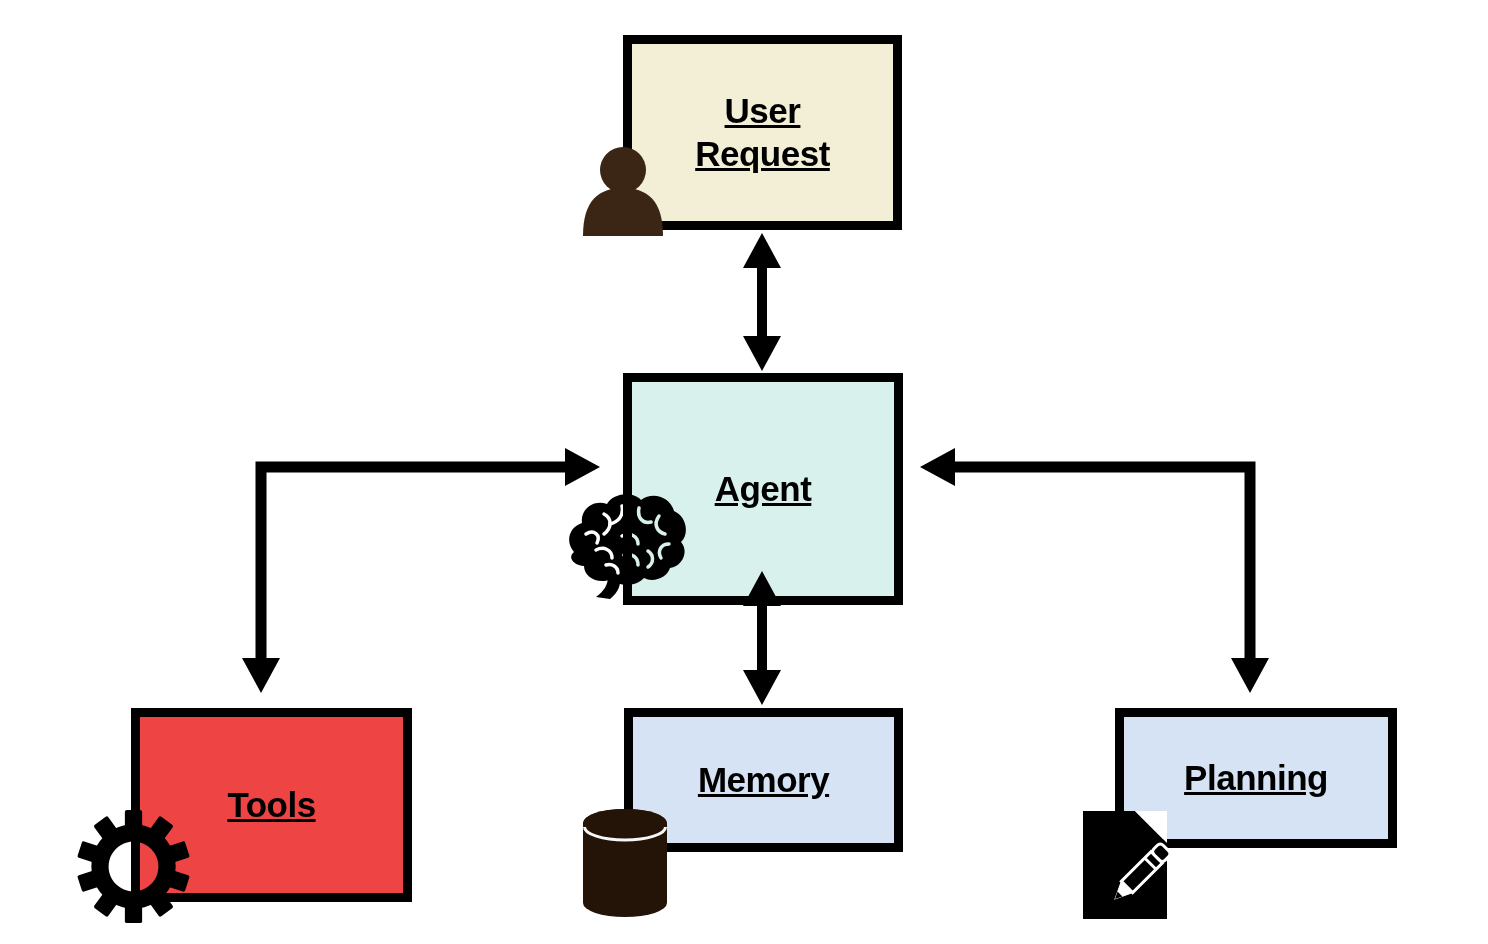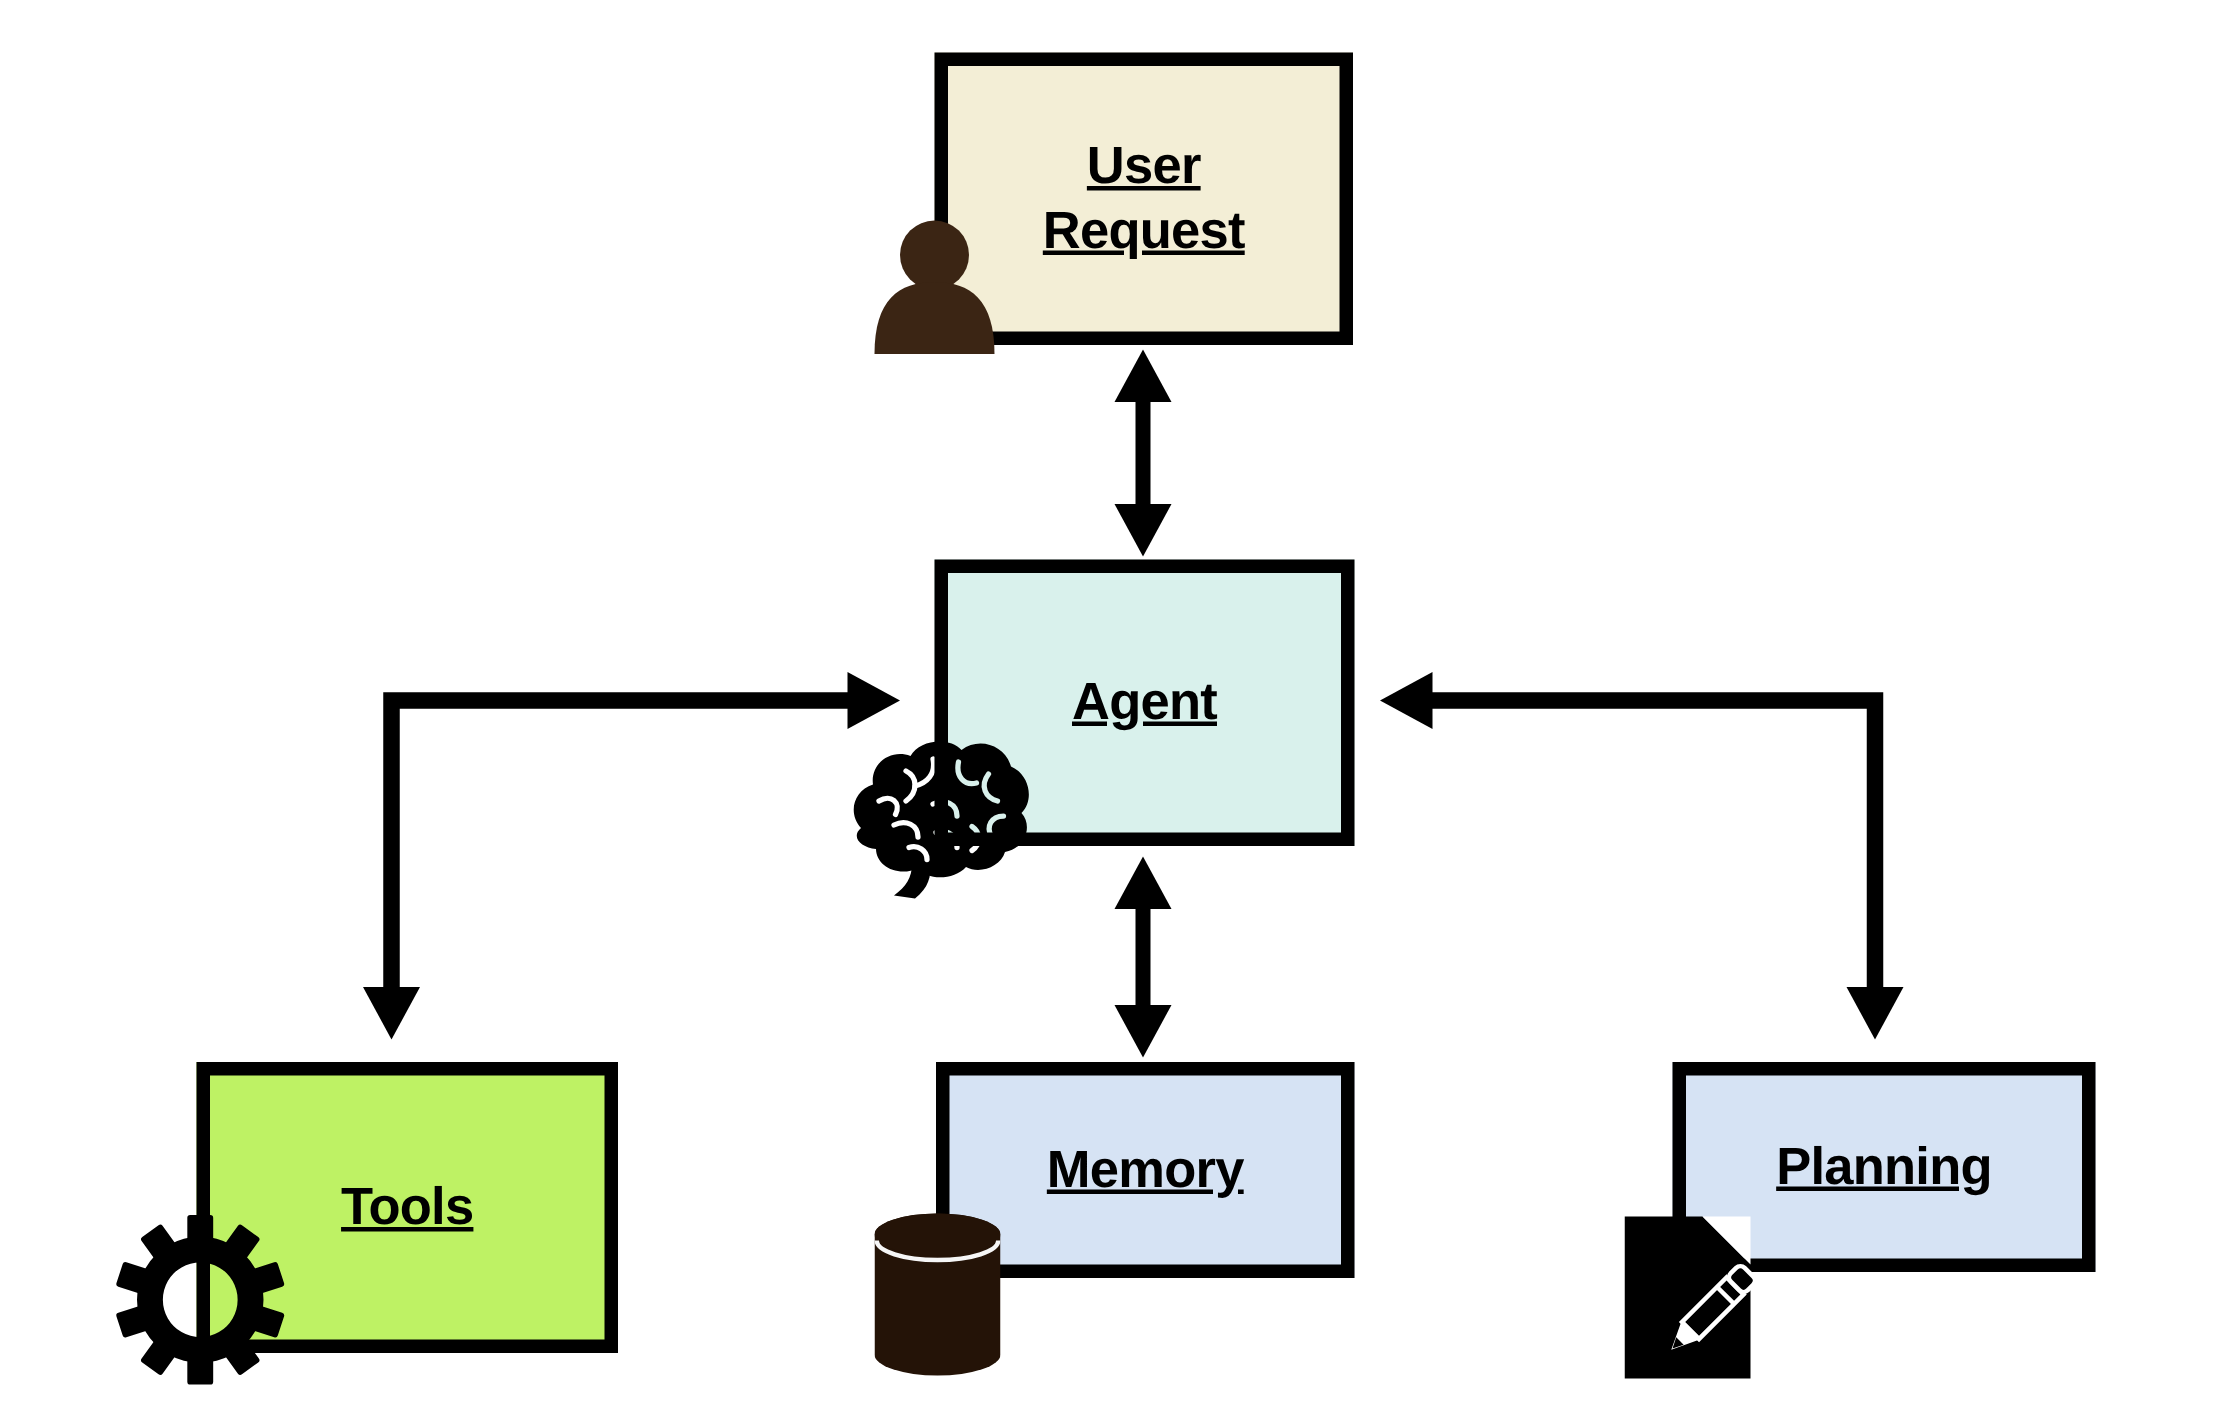--- a/index.html
+++ b/index.html
@@ -23,25 +23,25 @@
 </head>
 <body>
 
 <div class="canvas">
 
   <div class="node" style="left: 623px; top: 35px; width: 279px; height: 195px; background-color: rgb(243, 238, 214);">
     <span class="label">User
 Request</span>
   </div>
 
-  <div class="node" style="left: 623px; top: 373px; width: 280px; height: 191px; background-color: rgb(217, 241, 236);">
+  <div class="node" style="left: 623px; top: 373px; width: 280px; height: 232px; background-color: rgb(217, 241, 236);">
     <span class="label">Agent</span>
   </div>
 
-  <div class="node" style="left: 131px; top: 708px; width: 281px; height: 194px; background-color: #bef264;">
+  <div class="node" style="left: 131px; top: 708px; width: 281px; height: 194px; background-color: #ef4444;">
     <span class="label">Tools</span>
   </div>
 
   <div class="node" style="left: 624px; top: 708px; width: 279px; height: 144px; background-color: rgb(214, 227, 244);">
     <span class="label">Memory</span>
   </div>
 
   <div class="node" style="left: 1115px; top: 708px; width: 282px; height: 140px; background-color: rgb(214, 227, 244);">
     <span class="label">Planning</span>
   </div>

